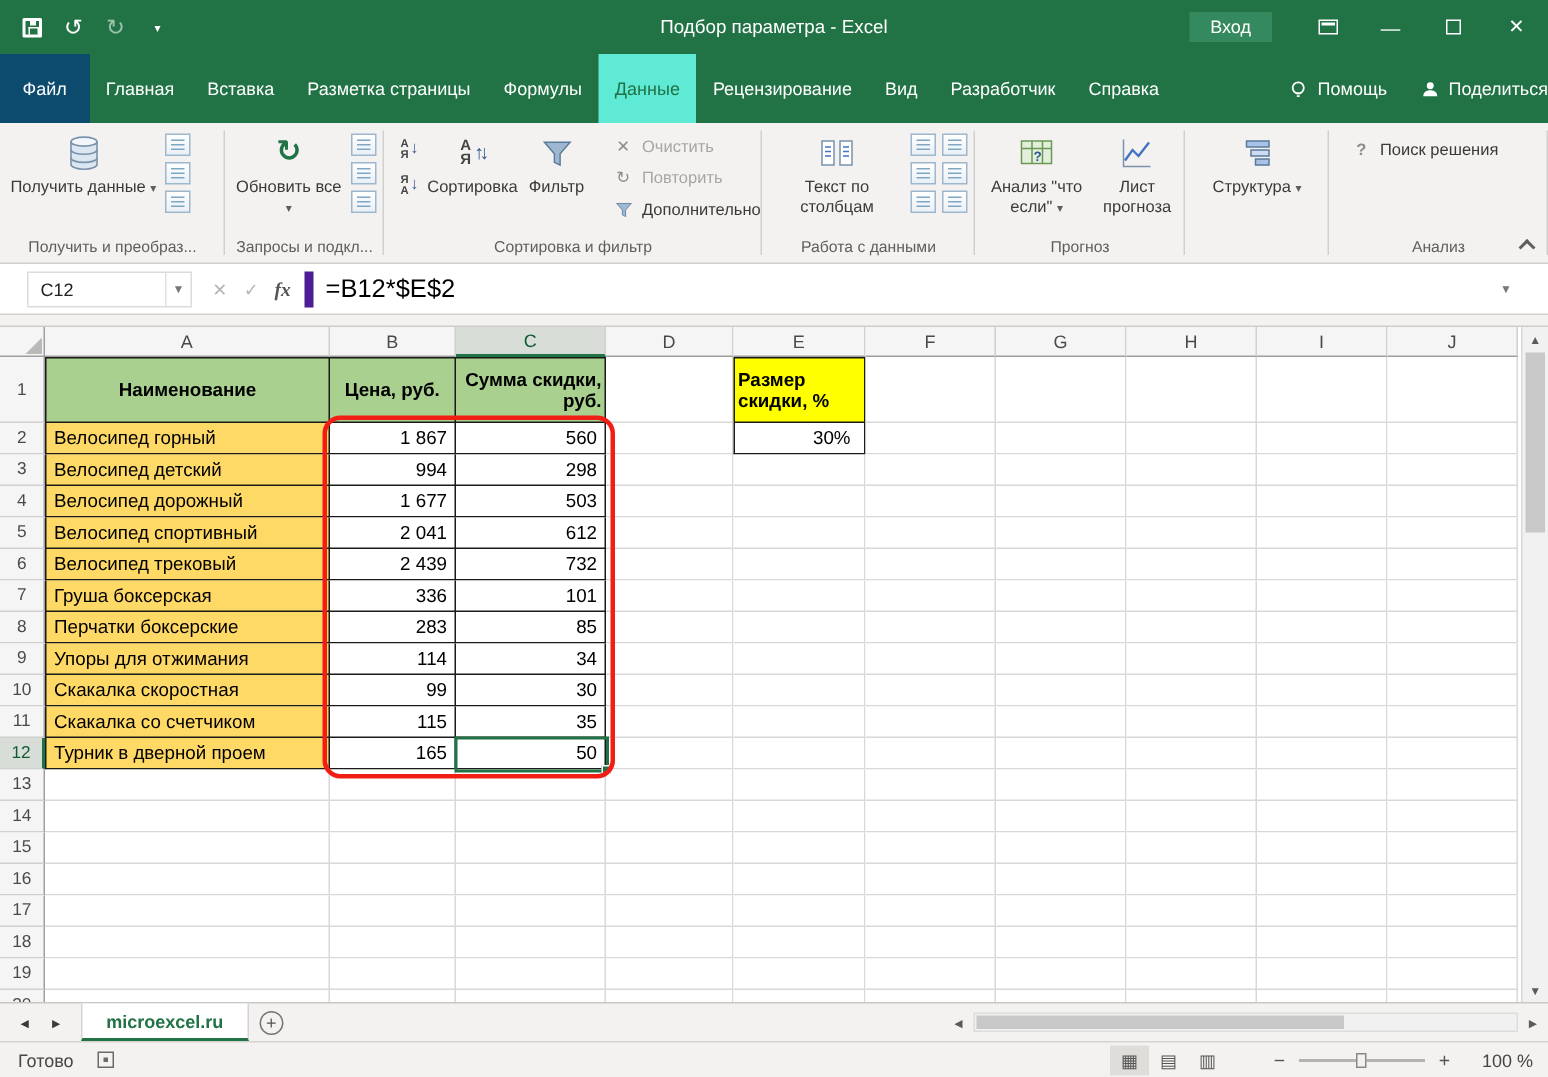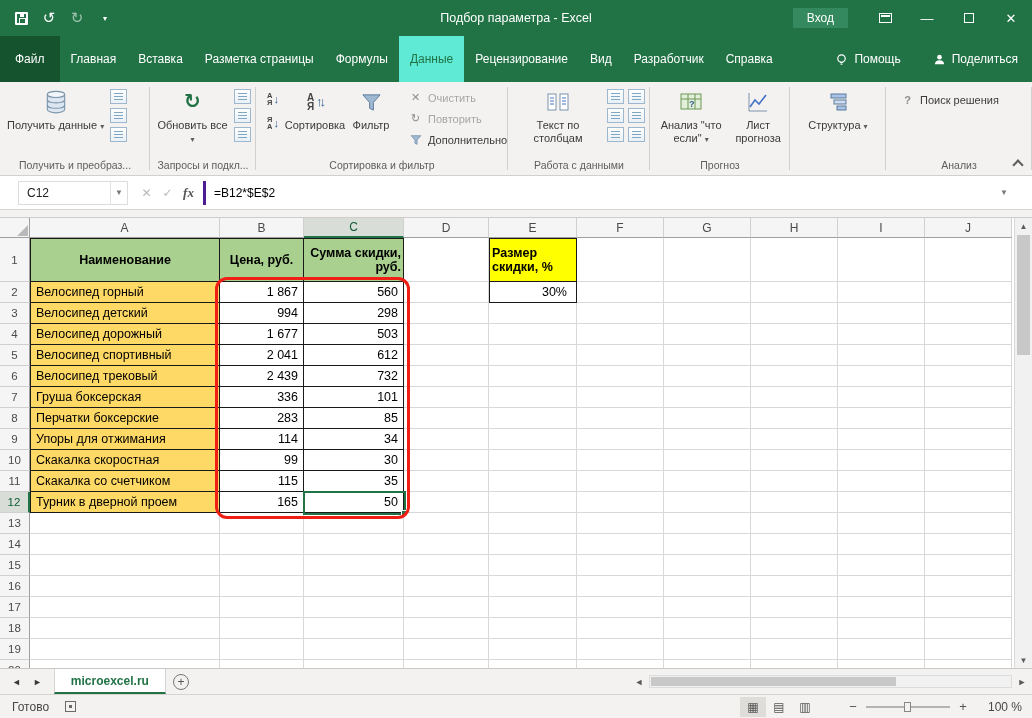--- a/index.html
+++ b/index.html
@@ -20,23 +20,23 @@
   .tb-right{margin-left:auto;display:flex;align-items:center;height:100%;z-index:2}
   .signin{background:#35895e;color:#fff;font-size:12px;padding:3px 14px;margin-right:16px}
   .tb-btn{width:42px;height:100%;display:flex;align-items:center;justify-content:center;font-size:13px;color:#fff}
   .rdo-glyph{width:13px;height:10px;border:1px solid #fff;position:relative}
   .rdo-glyph::before{content:"";position:absolute;top:1px;left:1px;right:1px;height:2px;background:#fff}
   .max-glyph{width:10px;height:10px;border:1px solid #fff}
 
   
   .tabrow{flex:0 0 28px;background:var(--green,#217346);display:flex;align-items:stretch;color:#fff}
   .rtab{display:flex;align-items:center;padding:0 11px;font-size:12px;white-space:nowrap}
-  .rtab.file{background:#14532d;padding:16px 15px}
+  .rtab.file{background:#0c4a6e;padding:16px 15px}
   .rtab.active{background:#5eead4;color:var(--green,#217346)}
-  .tab-extras{margin-left:auto;display:flex;align-items:center;gap:32px;padding-right:14px;font-size:12px}
+  .tab-extras{margin-left:auto;display:flex;align-items:center;gap:22px;font-size:12px}
   .tab-extra{display:flex;align-items:center;gap:6px;white-space:nowrap}
 
   
   .ribbon{flex:0 0 94px;background:#f3f2f1;border-bottom:1px solid #d2d0ce;display:flex;position:relative}
   .rgroup{position:relative;display:flex;flex-direction:column;height:100%;flex:0 0 auto}
   .rgroup.grow{flex:1 1 auto}
   .rgroup::after{content:"";position:absolute;right:0;top:5px;bottom:5px;width:1px;background:#d2d0ce}
   .rbody{flex:1;display:flex;align-items:flex-start;padding:3px 3px 0}
   .rlabel{height:17px;font-size:10.5px;color:#605e5c;text-align:center;line-height:14px;white-space:nowrap;overflow:hidden}
   .bigbtn{display:flex;flex-direction:column;align-items:center;font-size:11px;color:#3b3a39;text-align:center;padding:2px 4px 0;line-height:1.18;min-width:56px}
@@ -60,21 +60,21 @@
   .ribbon-collapse{position:absolute;right:10px;bottom:6px;width:8px;height:8px;border-left:2px solid #605e5c;border-top:2px solid #605e5c;transform:rotate(45deg)}
 
   
   .fbar{flex:0 0 33px;background:#fff;display:flex;align-items:center;padding:0 18px}
   .fgap{flex:0 0 9px;background:#f3f2f1;border-top:1px solid #d6d4d2;border-bottom:1px solid #cfcdcb}
   .namebox{width:110px;height:24px;background:#fff;border:1px solid #dedcda;display:flex;align-items:center;font-size:12px;color:#222;padding-left:8px}
   .nb-caret{margin-left:auto;align-self:stretch;width:17px;display:flex;align-items:center;justify-content:center;color:#777;font-size:8px;border-left:1px solid #e4e2e0}
   .fb-icons{display:flex;align-items:center;margin-left:8px}
   .fb-ic{width:21px;height:21px;display:flex;align-items:center;justify-content:center;font-size:12px;color:#b9b7b5}
   .fb-ic.fx{color:#555;font-style:italic;font-family:Liberation Serif, serif;font-weight:700;font-size:13px}
-  .fb-formula{flex:1;height:24px;display:flex;align-items:center;font-size:12px;color:#000;padding-left:8px;border-left:3px solid #4c1d95;margin-left:4px}
+  .fb-formula{flex:1;height:24px;display:flex;align-items:center;font-size:17px;color:#000;padding-left:8px;border-left:6px solid #4c1d95;margin-left:4px}
   .fb-expand{width:20px;color:#777;font-size:8px;text-align:center}
 
   
   .sheetband{flex:1 1 auto;position:relative;background:#fff;overflow:hidden}
   #grid{position:absolute;left:0;top:0;display:grid;z-index:1}
   .corner{background:#f5f5f5;border-right:1px solid #9f9f9f;border-bottom:1px solid #9f9f9f;position:relative}
   .corner-tri{position:absolute;right:1px;bottom:1px;width:0;height:0;border-left:11px solid transparent;border-bottom:11px solid #b9b9b9}
   .ch{background:#f5f5f5;border-right:1px solid #d0d0d0;border-bottom:1px solid #9f9f9f;display:flex;align-items:center;justify-content:center;font-size:12px;color:#4a4a4a}
   .ch.sel{background:#d8ddd8;border-bottom:2px solid var(--green,#217346);color:#0e5c33}
   .rh{background:#f5f5f5;border-right:1px solid #9f9f9f;border-bottom:1px solid #d0d0d0;display:flex;align-items:center;justify-content:center;font-size:11.5px;color:#4a4a4a}

